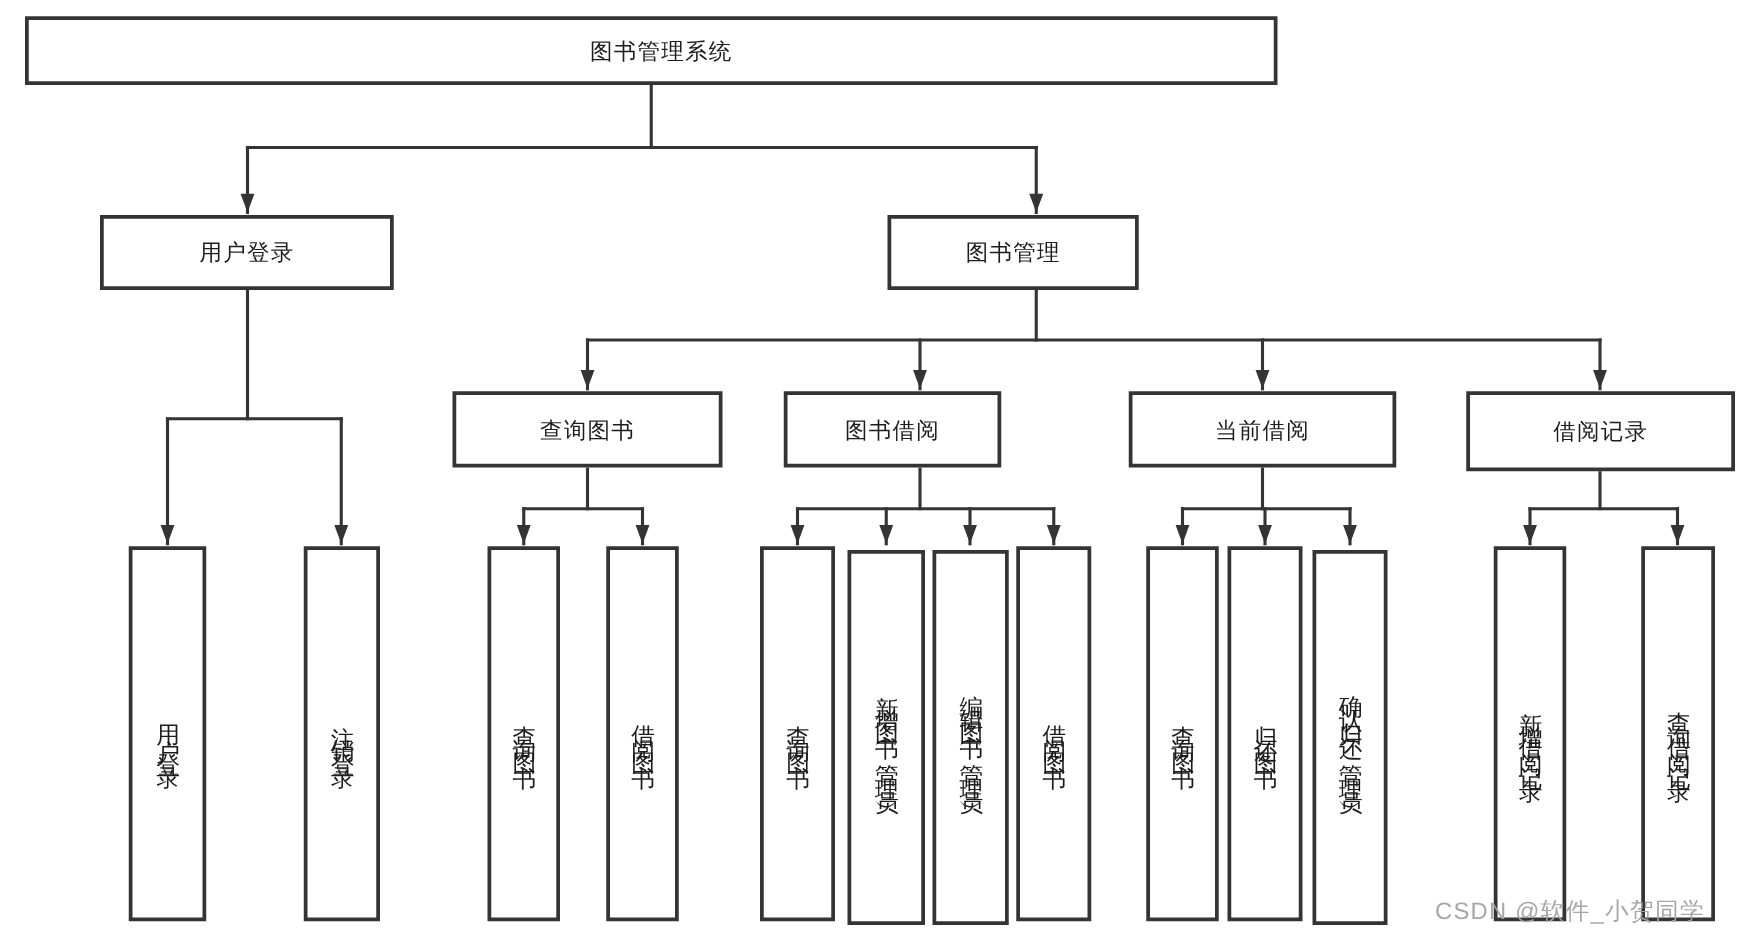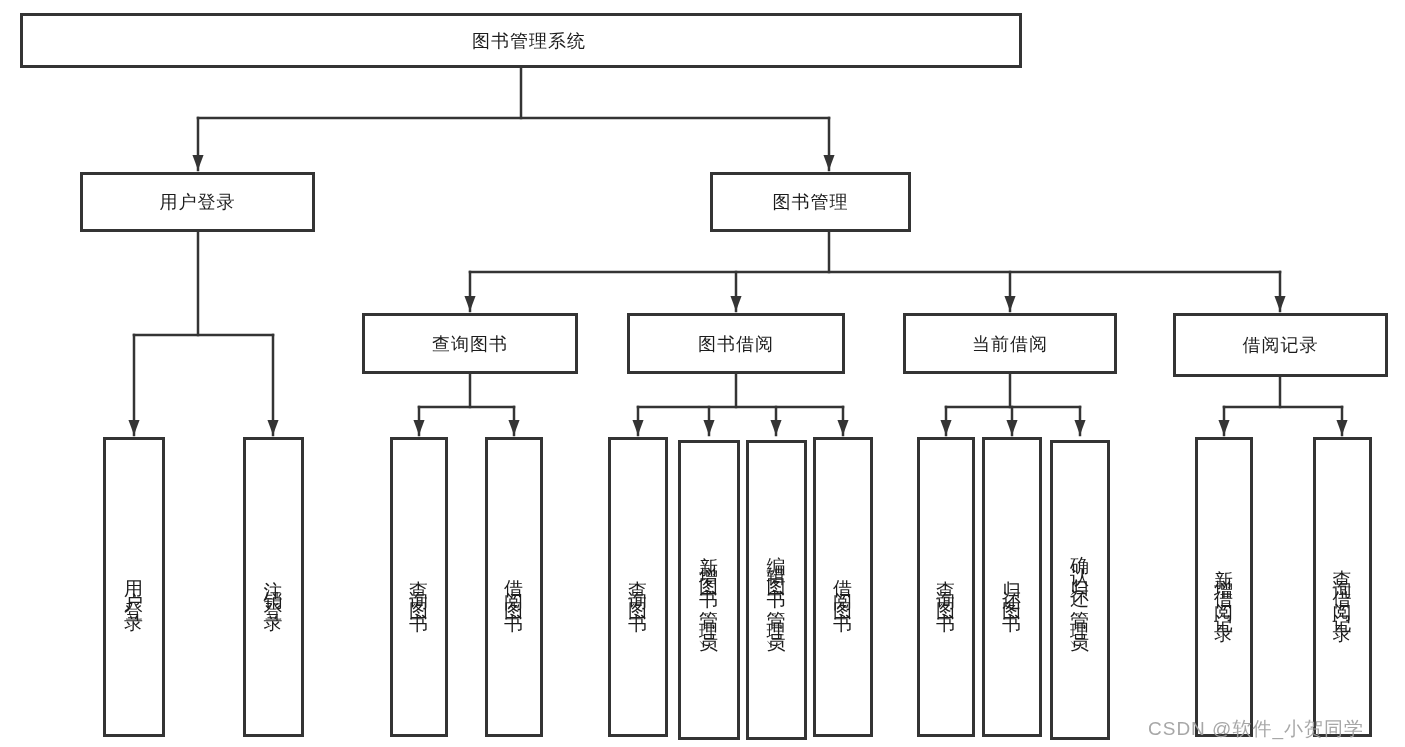--- a/index.html
+++ b/index.html
@@ -116,21 +116,21 @@
   <div class="node" style="left:80px; top:172px; width:235px; height:60px;">
     <span>用户登录</span>
   </div>
   <div class="node" style="left:710px; top:172px; width:201px; height:60px;">
     <span>图书管理</span>
   </div>
 
   <div class="node" style="left:362px; top:313px; width:216px; height:61px;">
     <span>查询图书</span>
   </div>
-  <div class="node" style="left:627px; top:313px; width:218px; height:61px;">
+  <div class="node" style="left:627px; top:313px; width:174px; height:61px;">
     <span>图书借阅</span>
   </div>
   <div class="node" style="left:903px; top:313px; width:214px; height:61px;">
     <span>当前借阅</span>
   </div>
   <div class="node" style="left:1173px; top:313px; width:215px; height:64px;">
     <span>借阅记录</span>
   </div>
 
   <div class="node leaf" style="left:103px; top:437px; width:62px; height:300px;">

